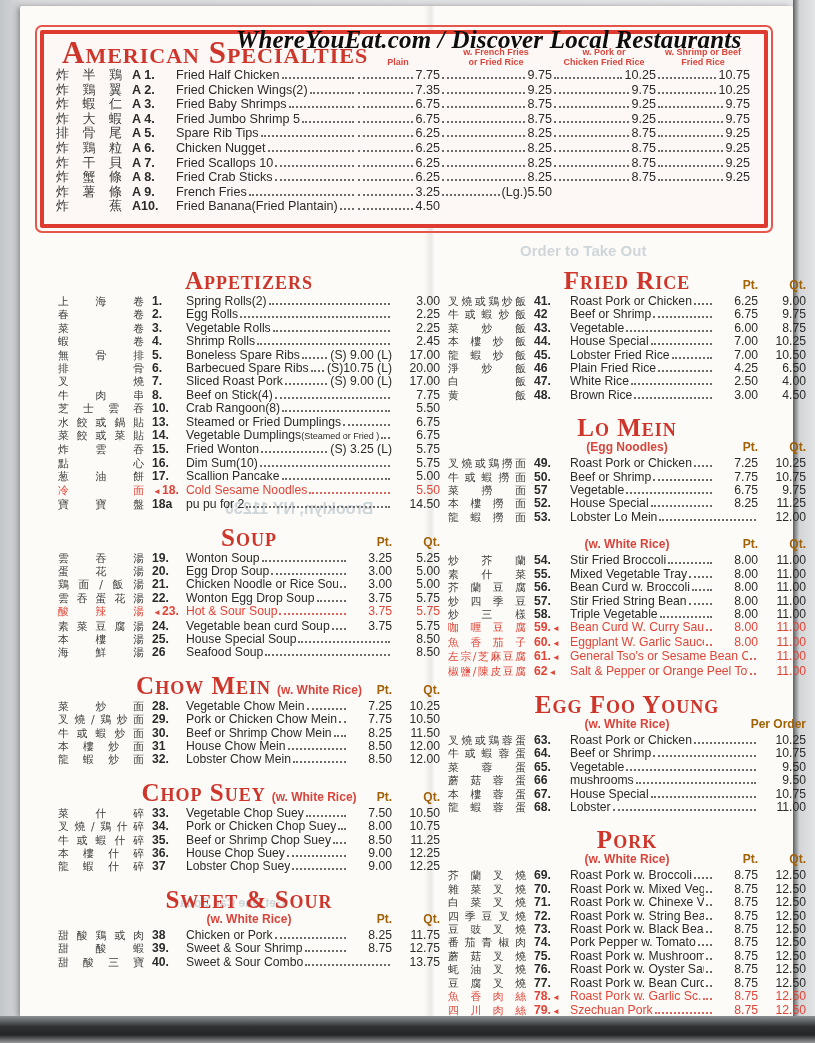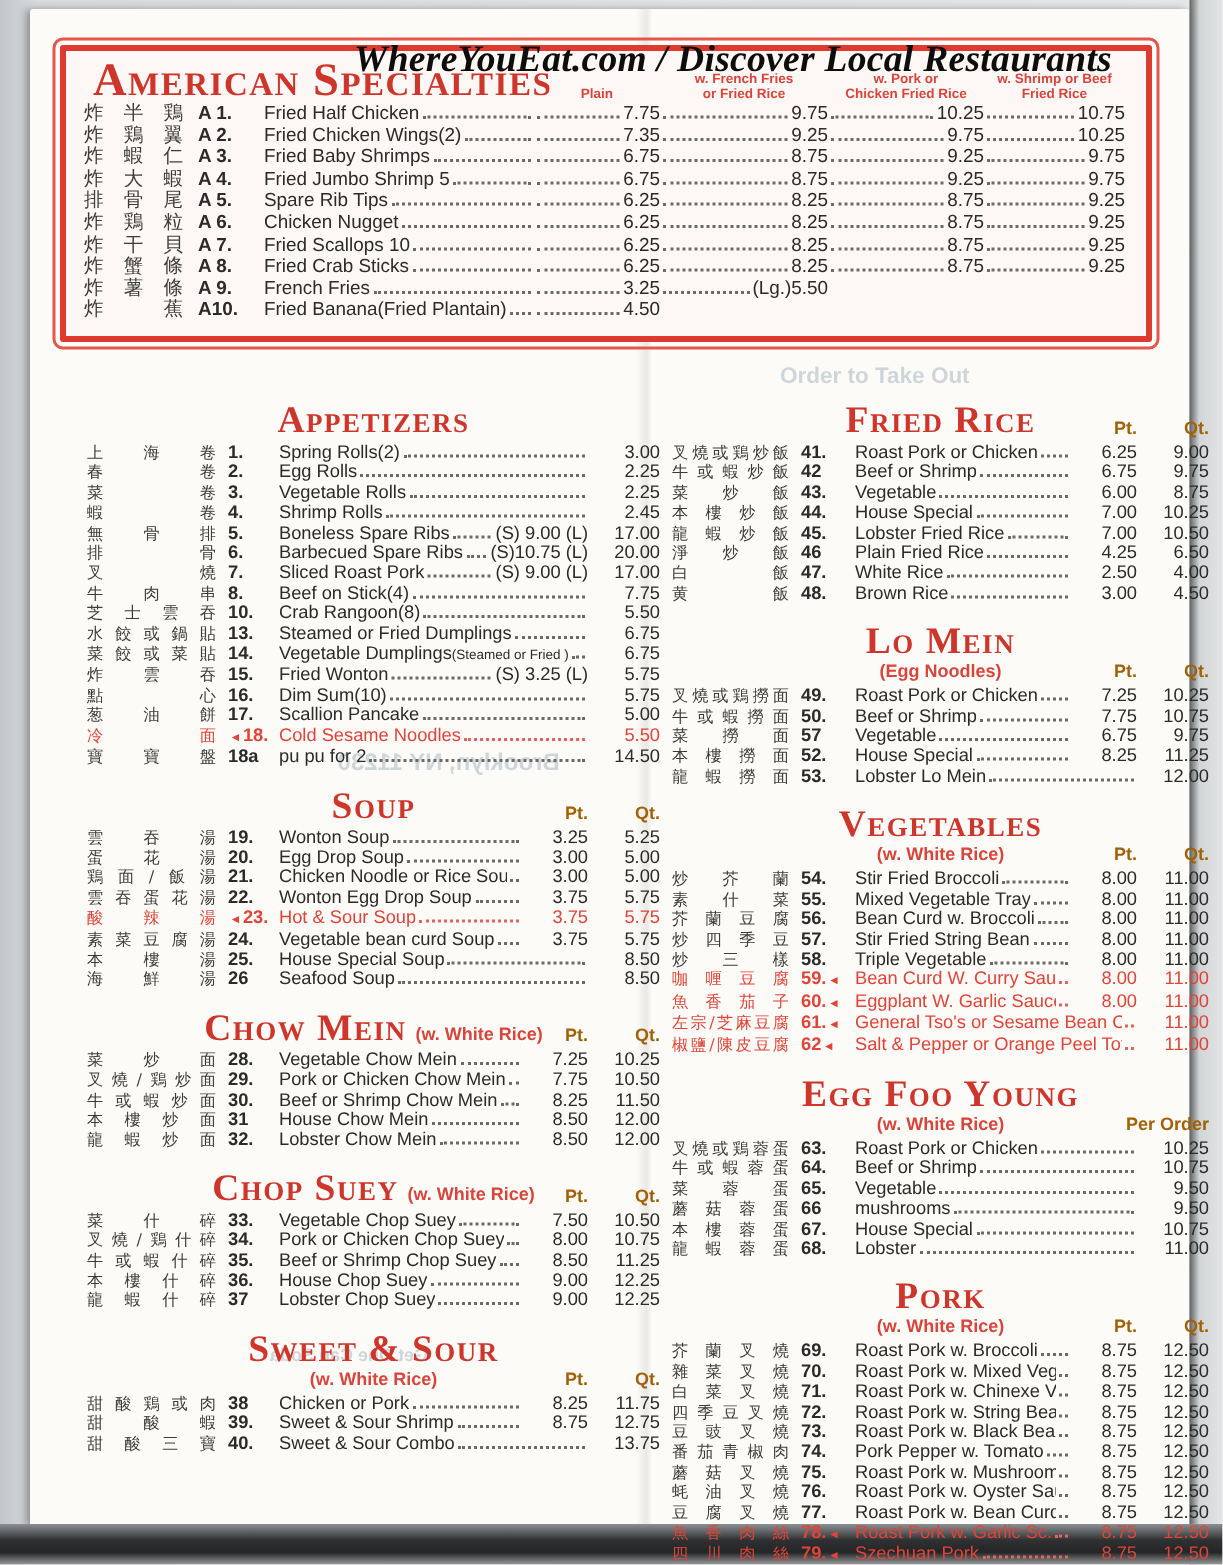--- a/index.html
+++ b/index.html
@@ -892,21 +892,20 @@
           <span class="num">53.</span>
           <span class="namecell" style="grid-column: 3 / 5;">
             <span class="nm">Lobster  Lo Mein</span>
             <span class="dots"></span>
           </span>
           <span class="p2" style="grid-column: 5;">12.00</span>
         </div>
       </section>
       <section class="menu-section">
         <div class="sec-head">
-          <div class="t-line"><h2 class="sec-title" style="margin: 0px;">Vegetables</h2></div>
           <div class="sub-line">(w. White Rice)</div>
           <div class="sec-ph">
             <span class="hp1">Pt.</span>
             <span class="hp2">Qt.</span>
           </div>
         </div>
         <div class="m-row">
           <span class="cn">炒 芥 蘭</span>
           <span class="num">54.</span>
           <span class="namecell">

